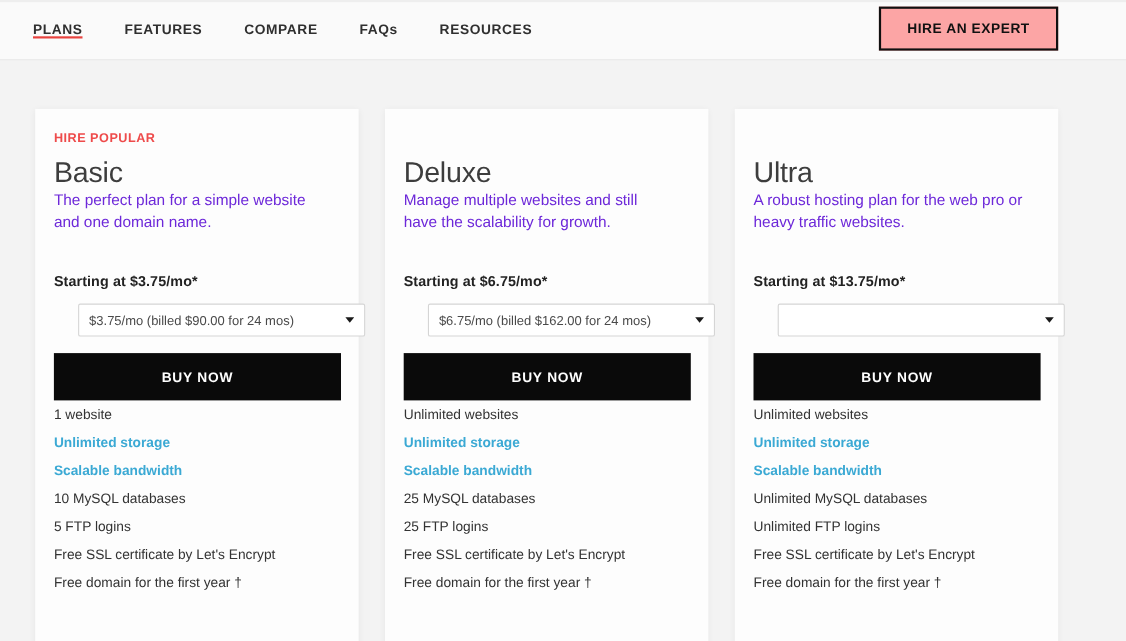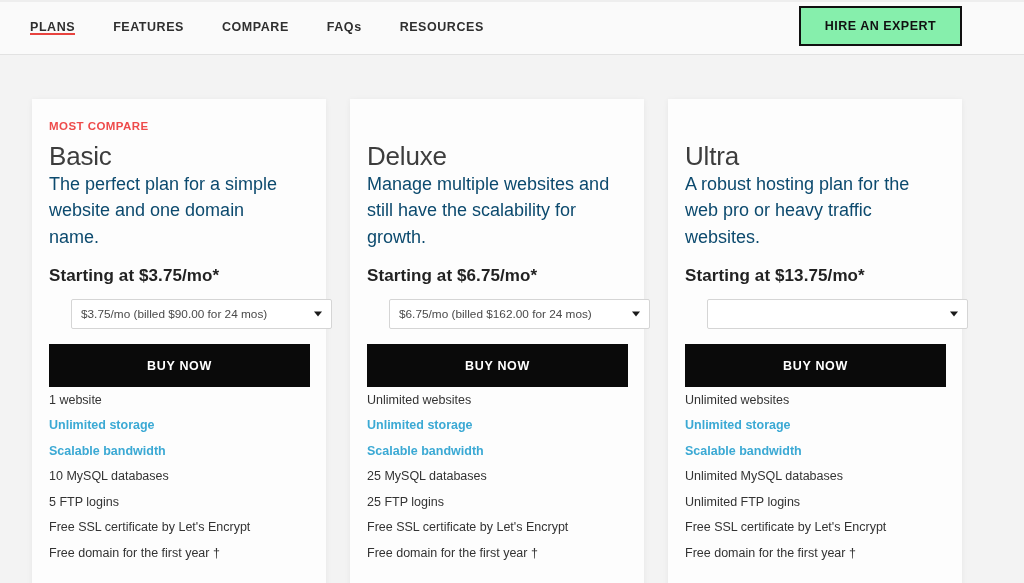--- a/index.html
+++ b/index.html
@@ -63,21 +63,21 @@
     height: 2px;
     background: #e8433f;
   }
 
   .hire-btn {
     position: absolute;
     right: 62px;
     top: 6px;
     width: 163px;
     height: 40px;
-    background: #86efac;
+    background: #fca5a5;
     border: 2.5px solid #101010;
     display: flex;
     align-items: center;
     justify-content: center;
     font-size: 12.5px;
     font-weight: bold;
     letter-spacing: 0.5px;
     color: #111111;
     cursor: pointer;
     white-space: nowrap;
@@ -117,33 +117,33 @@
 
   .plan-name {
     font-size: 26px;
     font-weight: 400;
     color: #3d3d3d;
     line-height: 1.1;
     letter-spacing: -0.2px;
   }
 
   .plan-desc {
-    font-size: 18px;
+    font-size: 14px;
     line-height: 1.48;
-    color: #0c4a6e;
-    margin-bottom: 16px;
+    color: #6d28d9;
     max-width: 245px;
   }
 
   .plan-price {
-    font-size: 17px;
+    font-size: 13px;
     font-weight: bold;
     color: #222222;
     margin-bottom: 13px;
     letter-spacing: 0.1px;
+    margin-top: 36px;
   }
 
   .term-select {
     position: relative;
     width: 261px;
     height: 30px;
     border: 1px solid #d5d5d5;
     background: #ffffff;
     border-radius: 2px;
     display: flex;
@@ -208,21 +208,21 @@
     <div class="nav-item">COMPARE</div>
     <div class="nav-item">FAQs</div>
     <div class="nav-item">RESOURCES</div>
   </nav>
   <div class="hire-btn">HIRE AN EXPERT</div>
 </div>
 
 <div class="cards-area">
 
   <div class="card c1">
-    <div class="badge">MOST COMPARE</div>
+    <div class="badge">HIRE POPULAR</div>
     <div class="plan-name">Basic</div>
     <div class="plan-desc">The perfect plan for a simple website and one domain name.</div>
     <div class="plan-price">Starting at $3.75/mo*</div>
     <div class="term-select">
       <span>$3.75/mo (billed $90.00 for 24 mos)</span>
       <span class="caret"></span>
     </div>
     <button class="buy-btn">BUY NOW</button>
     <ul class="features">
       <li>1 website</li>

